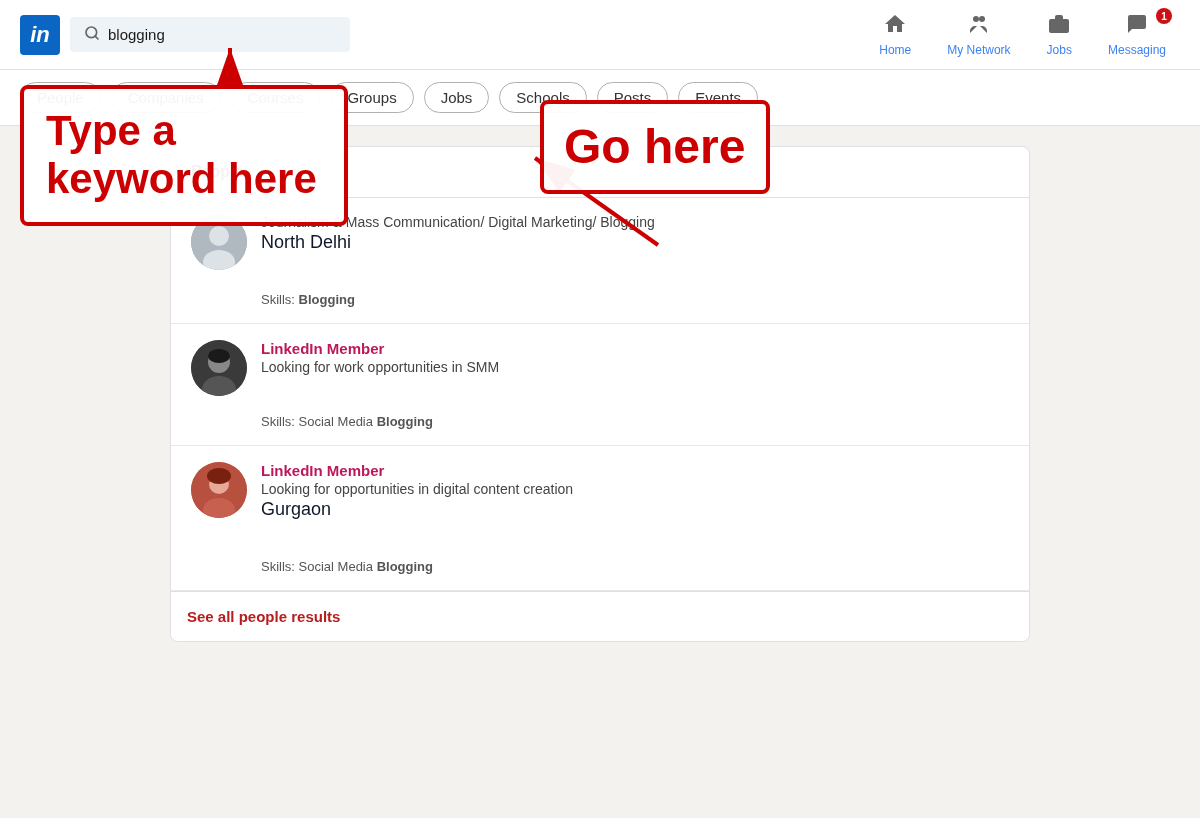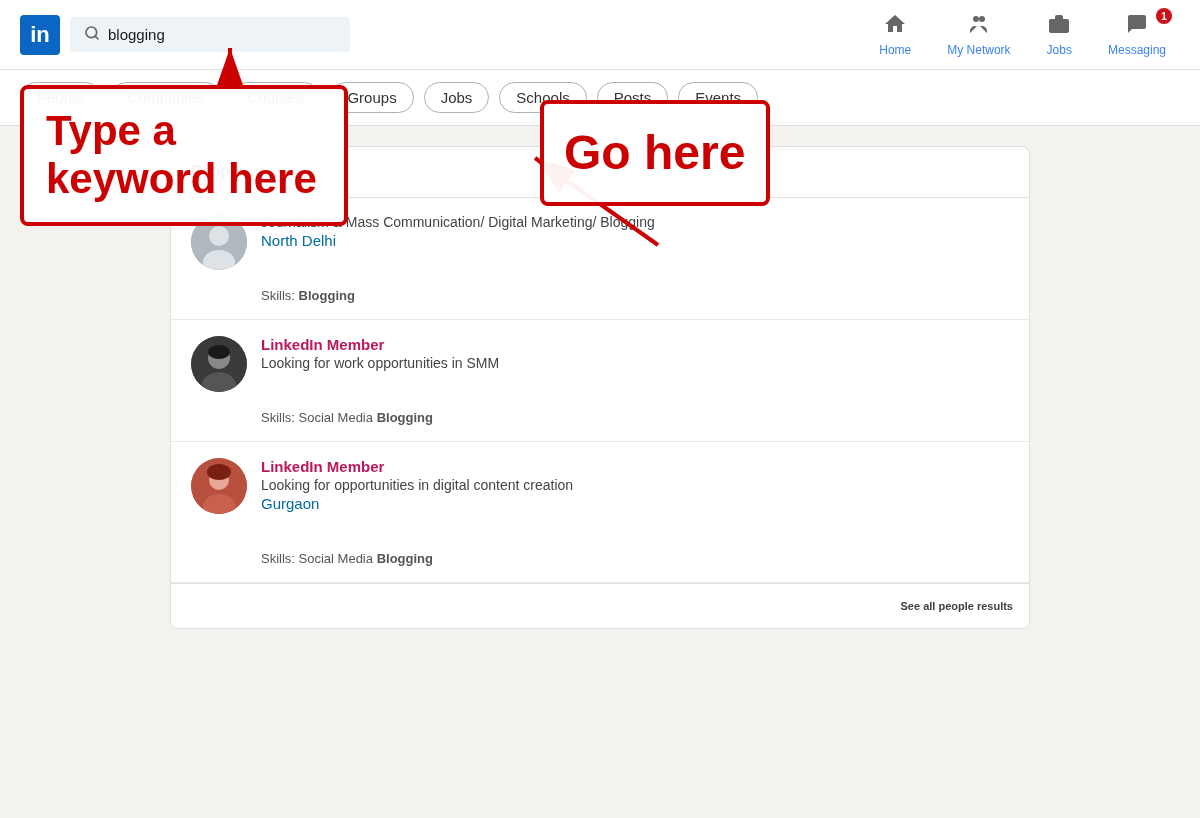--- a/index.html
+++ b/index.html
@@ -24,20 +24,21 @@
       display: flex;
       align-items: center;
       justify-content: center;
       flex-shrink: 0;
       margin-right: 10px;
     }
     .linkedin-logo span {
       color: #fff;
       font-size: 22px;
       font-weight: 900;
+      font-style: italic;
     }
     .search-bar {
       display: flex;
       align-items: center;
       background: #eef3f8;
       border-radius: 4px;
       padding: 8px 14px;
       width: 280px;
       gap: 8px;
     }
@@ -176,40 +177,40 @@
       font-weight: 700;
       color: #be185d;
       margin-bottom: 2px;
     }
     .result-headline {
       font-size: 14px;
       color: #444;
       margin-bottom: 2px;
     }
     .result-location {
-      font-size: 15px;
-      color: #0369a1;
+      font-size: 18px;
+      color: #0f172a;
       margin-bottom: 3px;
     }
     .result-skills {
       font-size: 13px;
       color: #555;
       margin-top: 39px;
     }
     .result-skills strong { font-weight: 700; }
 
     
     .see-all-btn {
       display: block;
       width: 100%;
-      text-align: right;
+      text-align: left;
       padding: 16px;
-      font-size: 11px;
+      font-size: 15px;
       font-weight: 600;
-      color: #404040;
+      color: #b91c1c;
       background: #fff;
       border: none;
       border-top: 1px solid #e0e0e0;
       cursor: pointer;
     }
 
     
     .annotation-box-keyword {
       position: fixed;
       top: 85px;
@@ -226,21 +227,21 @@
       font-weight: 800;
       color: #cc0000;
       line-height: 1.15;
     }
 
     .annotation-box-gohere {
       position: fixed;
       top: 100px;
       left: 540px;
       width: 230px;
-      padding: 20px 20px;
+      padding: 14px 20px;
       border: 4px solid #cc0000;
       border-radius: 8px;
       background: rgba(255,255,255,0.95);
       z-index: 100;
     }
     .annotation-box-gohere .ann-text {
       font-size: 48px;
       font-weight: 800;
       color: #cc0000;
       line-height: 1.2;

